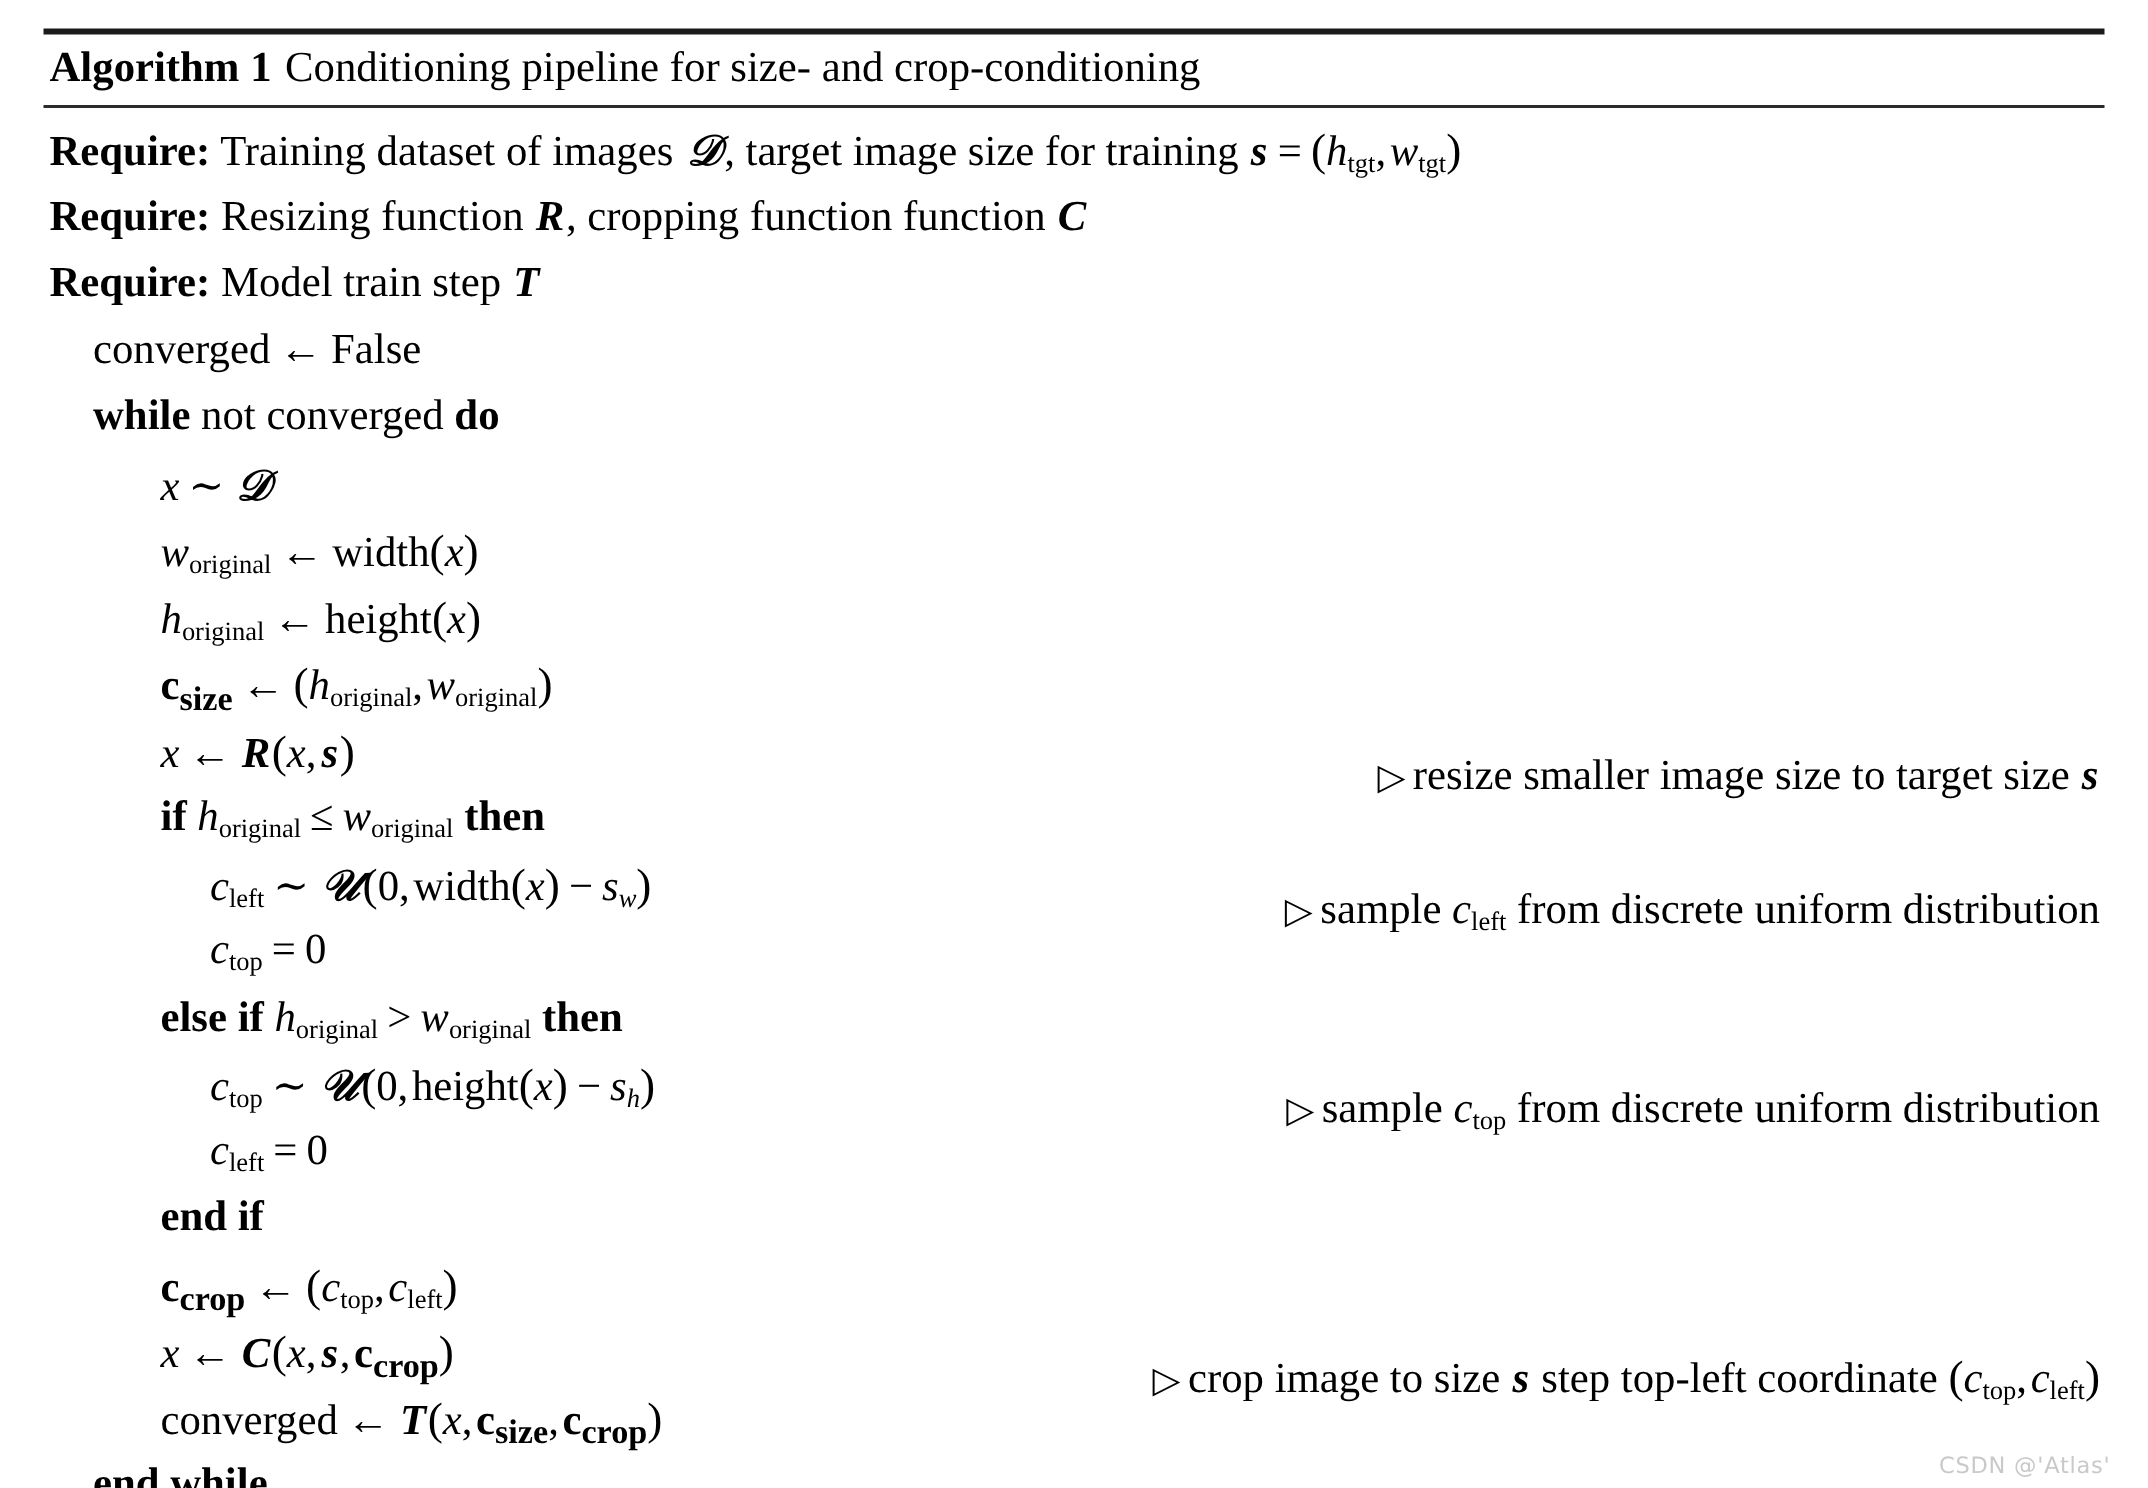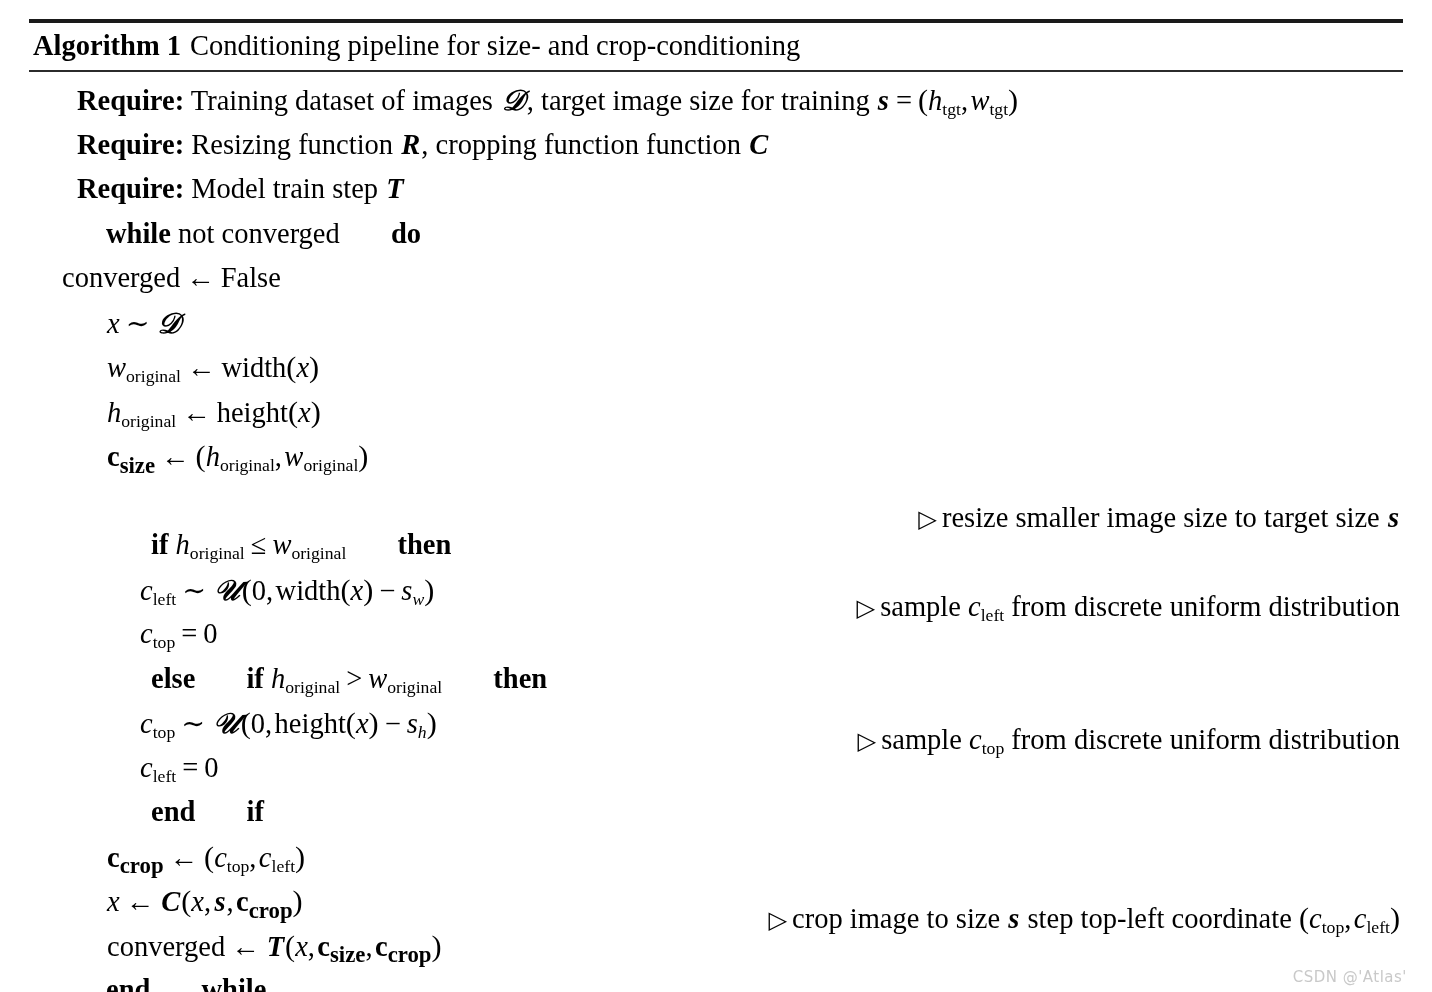--- a/index.html
+++ b/index.html
@@ -78,21 +78,21 @@
     white-space: nowrap;
   }
 
   
   .ind0 { padding-left: 4px; }
   .ind1 { padding-left: 33px; }
   .ind2 { padding-left: 78px; }
   .ind3 { padding-left: 111px; }
 
   
-  .kw { font-weight: bold; margin-left: 44px; }
+  .kw { font-weight: bold; }
   .rm { font-style: normal; }
   .mi {            
     font-family: "Liberation Serif", "DejaVu Serif", serif;
     font-style: italic;
   }
   .mb {            
     font-style: italic;
     font-weight: bold;
     padding: 0 1px;
   }
@@ -164,47 +164,48 @@
       <span class="mb">C</span>
     </div>
 
     <div class="line ind0">
       <span class="kw">Require:</span>
       <span class="rm">Model train step</span>
       <span class="mb">T</span>
     </div>
 
     <div class="line ind1">
+      <span class="rm">converged</span><span class="op">←</span><span class="rm">False</span>
+    </div>
+
+    <div class="line ind1">
       <span class="kw">while</span>
       <span class="rm">not</span>
       <span class="rm">converged</span>
       <span class="kw">do</span>
     </div>
 
-    <div class="line ind1">
-      <span class="rm">converged</span><span class="op">←</span><span class="rm">False</span>
-    </div>
-
     <div class="line ind2">
       <span class="mi">x</span><span class="op">∼</span><span class="cal">𝒟</span>
     </div>
 
     <div class="line ind2">
       <span class="mi">w<sub>original</sub></span><span class="op">←</span><span class="rm">width</span><span class="paren">(</span><span class="mi">x</span><span class="paren">)</span>
     </div>
 
     <div class="line ind2">
       <span class="mi">h<sub>original</sub></span><span class="op">←</span><span class="rm">height</span><span class="paren">(</span><span class="mi">x</span><span class="paren">)</span>
     </div>
 
     <div class="line ind2">
       <span class="bvec">c<sub class="big">size</sub></span><span class="op">←</span><span class="paren">(</span><span class="mi">h<sub>original</sub></span><span>,</span> <span class="mi">w<sub>original</sub></span><span class="paren">)</span>
     </div>
 
     <div class="line ind2">
+      <span class="code"><span class="mi">x</span><span class="op">←</span><span class="mb">R</span><span class="paren">(</span><span class="mi">x</span><span>,</span> <span class="mb">s</span><span class="paren">)</span></span>
       <span class="comment"><span class="tri">▷</span><span class="rm">resize smaller image size to target size</span> <span class="mb">s</span></span>
     </div>
 
     <div class="line ind2">
       <span class="kw">if</span>
       <span class="mi">h<sub>original</sub></span><span class="op">≤</span><span class="mi">w<sub>original</sub></span>
       <span class="kw">then</span>
     </div>
 
     <div class="line ind3">

